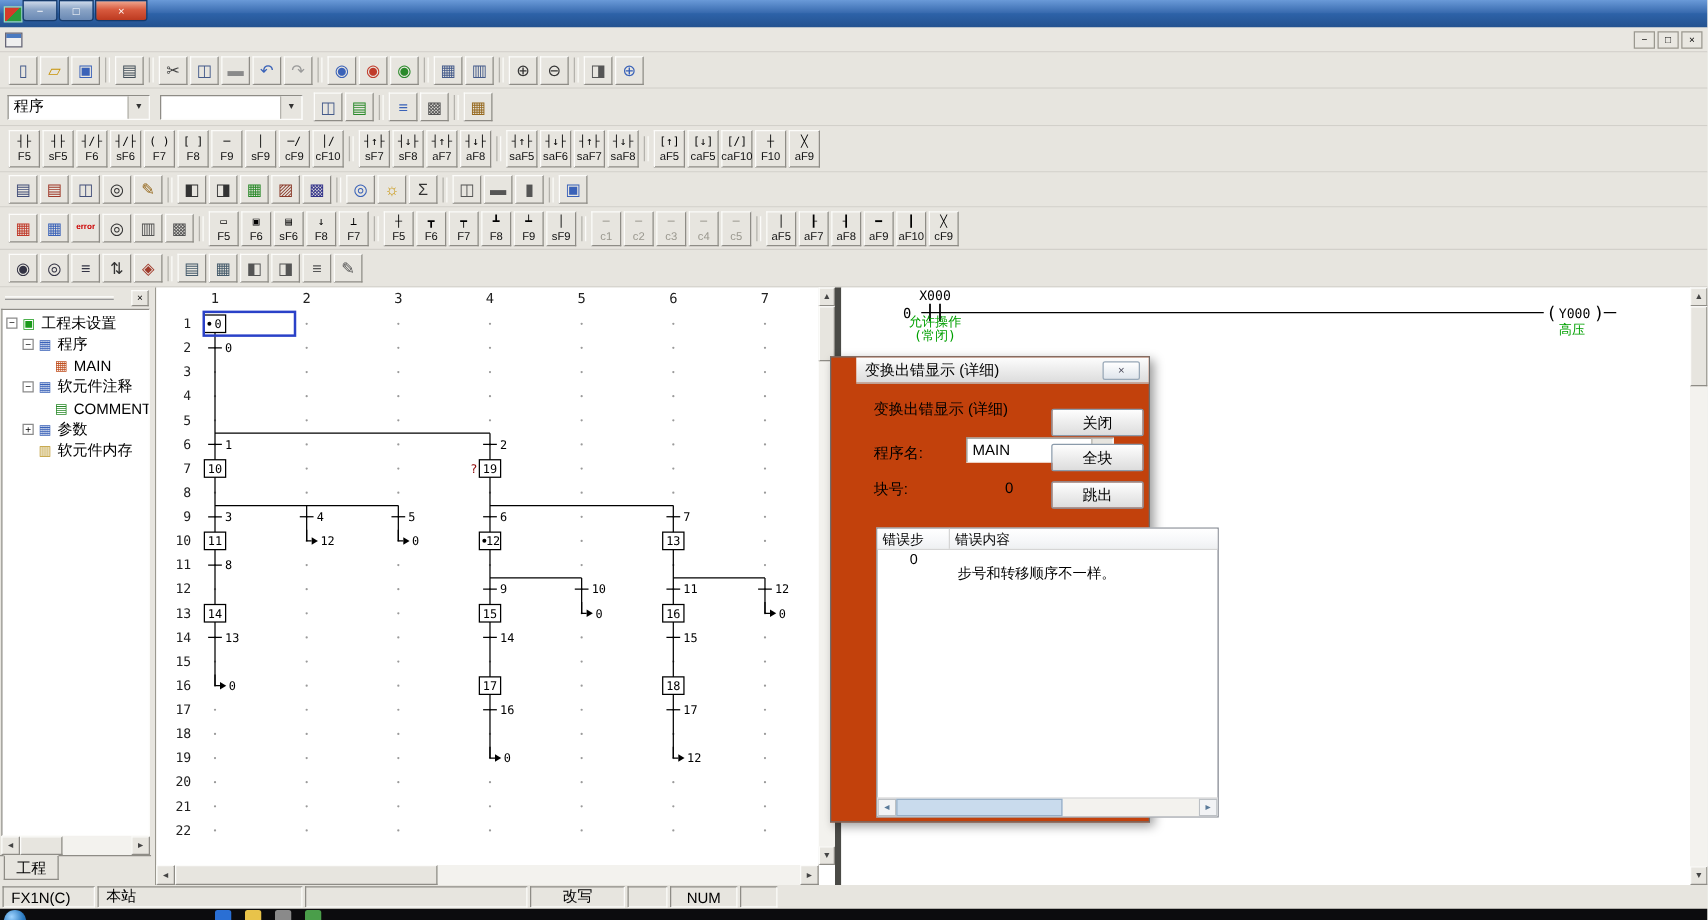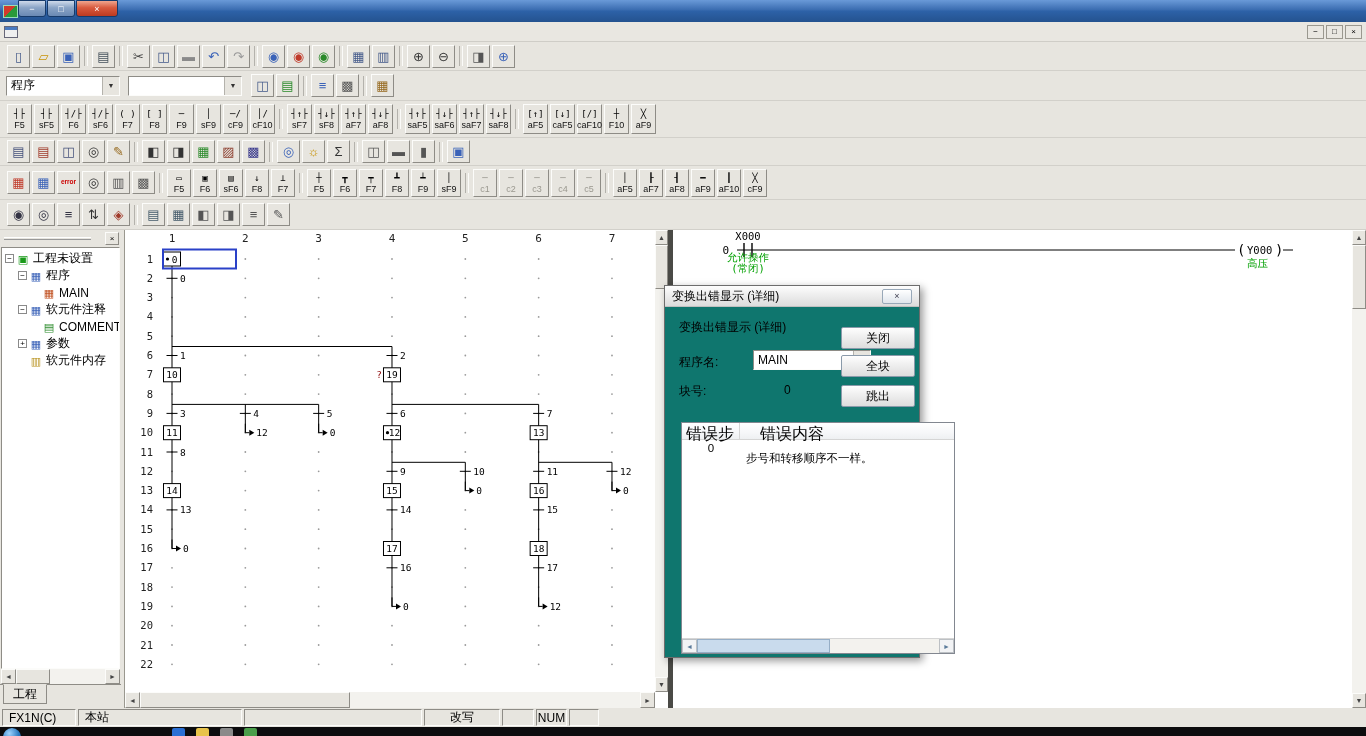--- a/index.html
+++ b/index.html
@@ -75,53 +75,53 @@
 .sfc-panel{position:absolute;left:125px;top:230px;width:543px;bottom:28px;background:#fff;}
 #sfc-svg{position:absolute;left:0;top:0;}
 .sfc-vs{position:absolute;right:0;top:0;height:462px;}
 .sfc-hs{position:absolute;left:0;bottom:0;width:530px;height:16px;}
 .divider-dark{position:absolute;left:668px;top:230px;width:5px;bottom:28px;background:#4a4a46;}
 .ladder-panel{position:absolute;left:673px;right:0;top:230px;bottom:28px;background:#fff;}
 #ladder-svg{position:absolute;left:0;top:0;}
 .ladder-vs{position:absolute;right:0;top:0;bottom:0;width:14px;}
 
 
-.dialog{position:absolute;left:664px;top:285px;width:256px;height:373px;background:#0f766e;border:1px solid #6d6d6d;box-shadow:3px 3px 8px rgba(0,0,0,.4);z-index:50;}
+.dialog{position:absolute;left:664px;top:285px;width:256px;height:373px;background:#c2410c;border:1px solid #6d6d6d;box-shadow:3px 3px 8px rgba(0,0,0,.4);z-index:50;padding-left:20px;}
 .dlg-title{height:21px;background:linear-gradient(#fdfdfd,#ececec 50%,#dcdcdc);border-bottom:1px solid #c0c0c0;display:flex;align-items:center;padding:0 7px;}
 .dlg-title-text{font-size:12px;}
 .dlg-close{margin-left:auto;width:30px;height:15px;border:1px solid #98a8b8;border-radius:2px;background:linear-gradient(#ffffff,#dfe5ec);font-size:9px;color:#445;display:flex;align-items:center;justify-content:center;}
 .dlg-body{position:relative;height:351px;font-size:12px;}
 .dlg-heading{position:absolute;left:14px;top:12px;}
 .dlg-lab.prog{position:absolute;left:14px;top:47px;}
 .dlg-combo{position:absolute;left:88px;top:43px;width:118px;margin:0;}
 .dlg-lab.blk{position:absolute;left:14px;top:76px;}
 .dlg-val{position:absolute;left:119px;top:76px;}
 .dlg-btn{position:absolute;right:4px;width:74px;height:22px;font-size:12px;font-family:inherit;background:linear-gradient(#fefefe,#ededed 50%,#dddddd);border:1px solid #8a9aaa;border-radius:2px;}
 .dlg-btn.b1{top:20px;}
 .dlg-btn.b2{top:48px;}
 .dlg-btn.b3{top:78px;}
 .err-list{position:absolute;left:16px;top:115px;width:274px;height:232px;background:#fff;border:1px solid #828790;}
-.err-header{display:flex;height:17px;background:linear-gradient(#ffffff,#f6f7f9 60%,#eef0f2);border-bottom:1px solid #d5d5d5;font-size:16px;gap:16px;}
+.err-header{display:flex;height:17px;background:linear-gradient(#ffffff,#f6f7f9 60%,#eef0f2);border-bottom:1px solid #d5d5d5;font-size:11px;}
 .err-h1{width:58px;padding:1px 4px;border-right:1px solid #d5d5d5;}
 .err-h2{flex:1;padding:1px 4px;}
 .err-row{display:flex;height:16px;font-size:11.5px;align-items:center;}
 .err-c1{width:58px;text-align:center;}
 .err-c2{padding-left:6px;margin-top:20px;}
 .err-list .hscroll{position:absolute;left:0;right:0;bottom:0;}
 
 
 .statusbar{position:absolute;left:0;right:0;bottom:9px;height:19px;background:#e7e5df;display:flex;gap:2px;padding:1px 2px;}
 .scell{border:1px solid;border-color:#8e8c86 #fcfcfa #fcfcfa #8e8c86;padding:0 6px;display:flex;align-items:center;font-size:12px;white-space:nowrap;overflow:hidden;flex:none;}
 .sc0{flex:1;}
 .sc1{width:74px;}
 .sc2{width:164px;}
 .sc3{width:178px;}
 .sc4{width:76px;justify-content:center;}
 .sc5{width:32px;}
-.sc6{width:31px;justify-content:center;}
+.sc6{width:54px;justify-content:center;}
 .sc7{width:30px;}
 .taskbar{position:absolute;left:0;right:0;bottom:0;height:9px;background:#0c0c0e;overflow:hidden;}
 .start-orb{position:absolute;left:3px;top:1px;width:18px;height:18px;border-radius:50%;background:radial-gradient(circle at 35% 30%,#9fd4ff,#2a7ac0 55%,#134a80);}
 .tk{position:absolute;top:1px;width:13px;height:13px;border-radius:2px;}
 .tk.i1{left:172px;background:#2a6fd4;}
 .tk.i2{left:196px;background:#e8c34a;}
 .tk.i3{left:220px;background:#8a8a8a;}
 .tk.i4{left:244px;background:#4a9e4a;}
 </style>
 </head>

